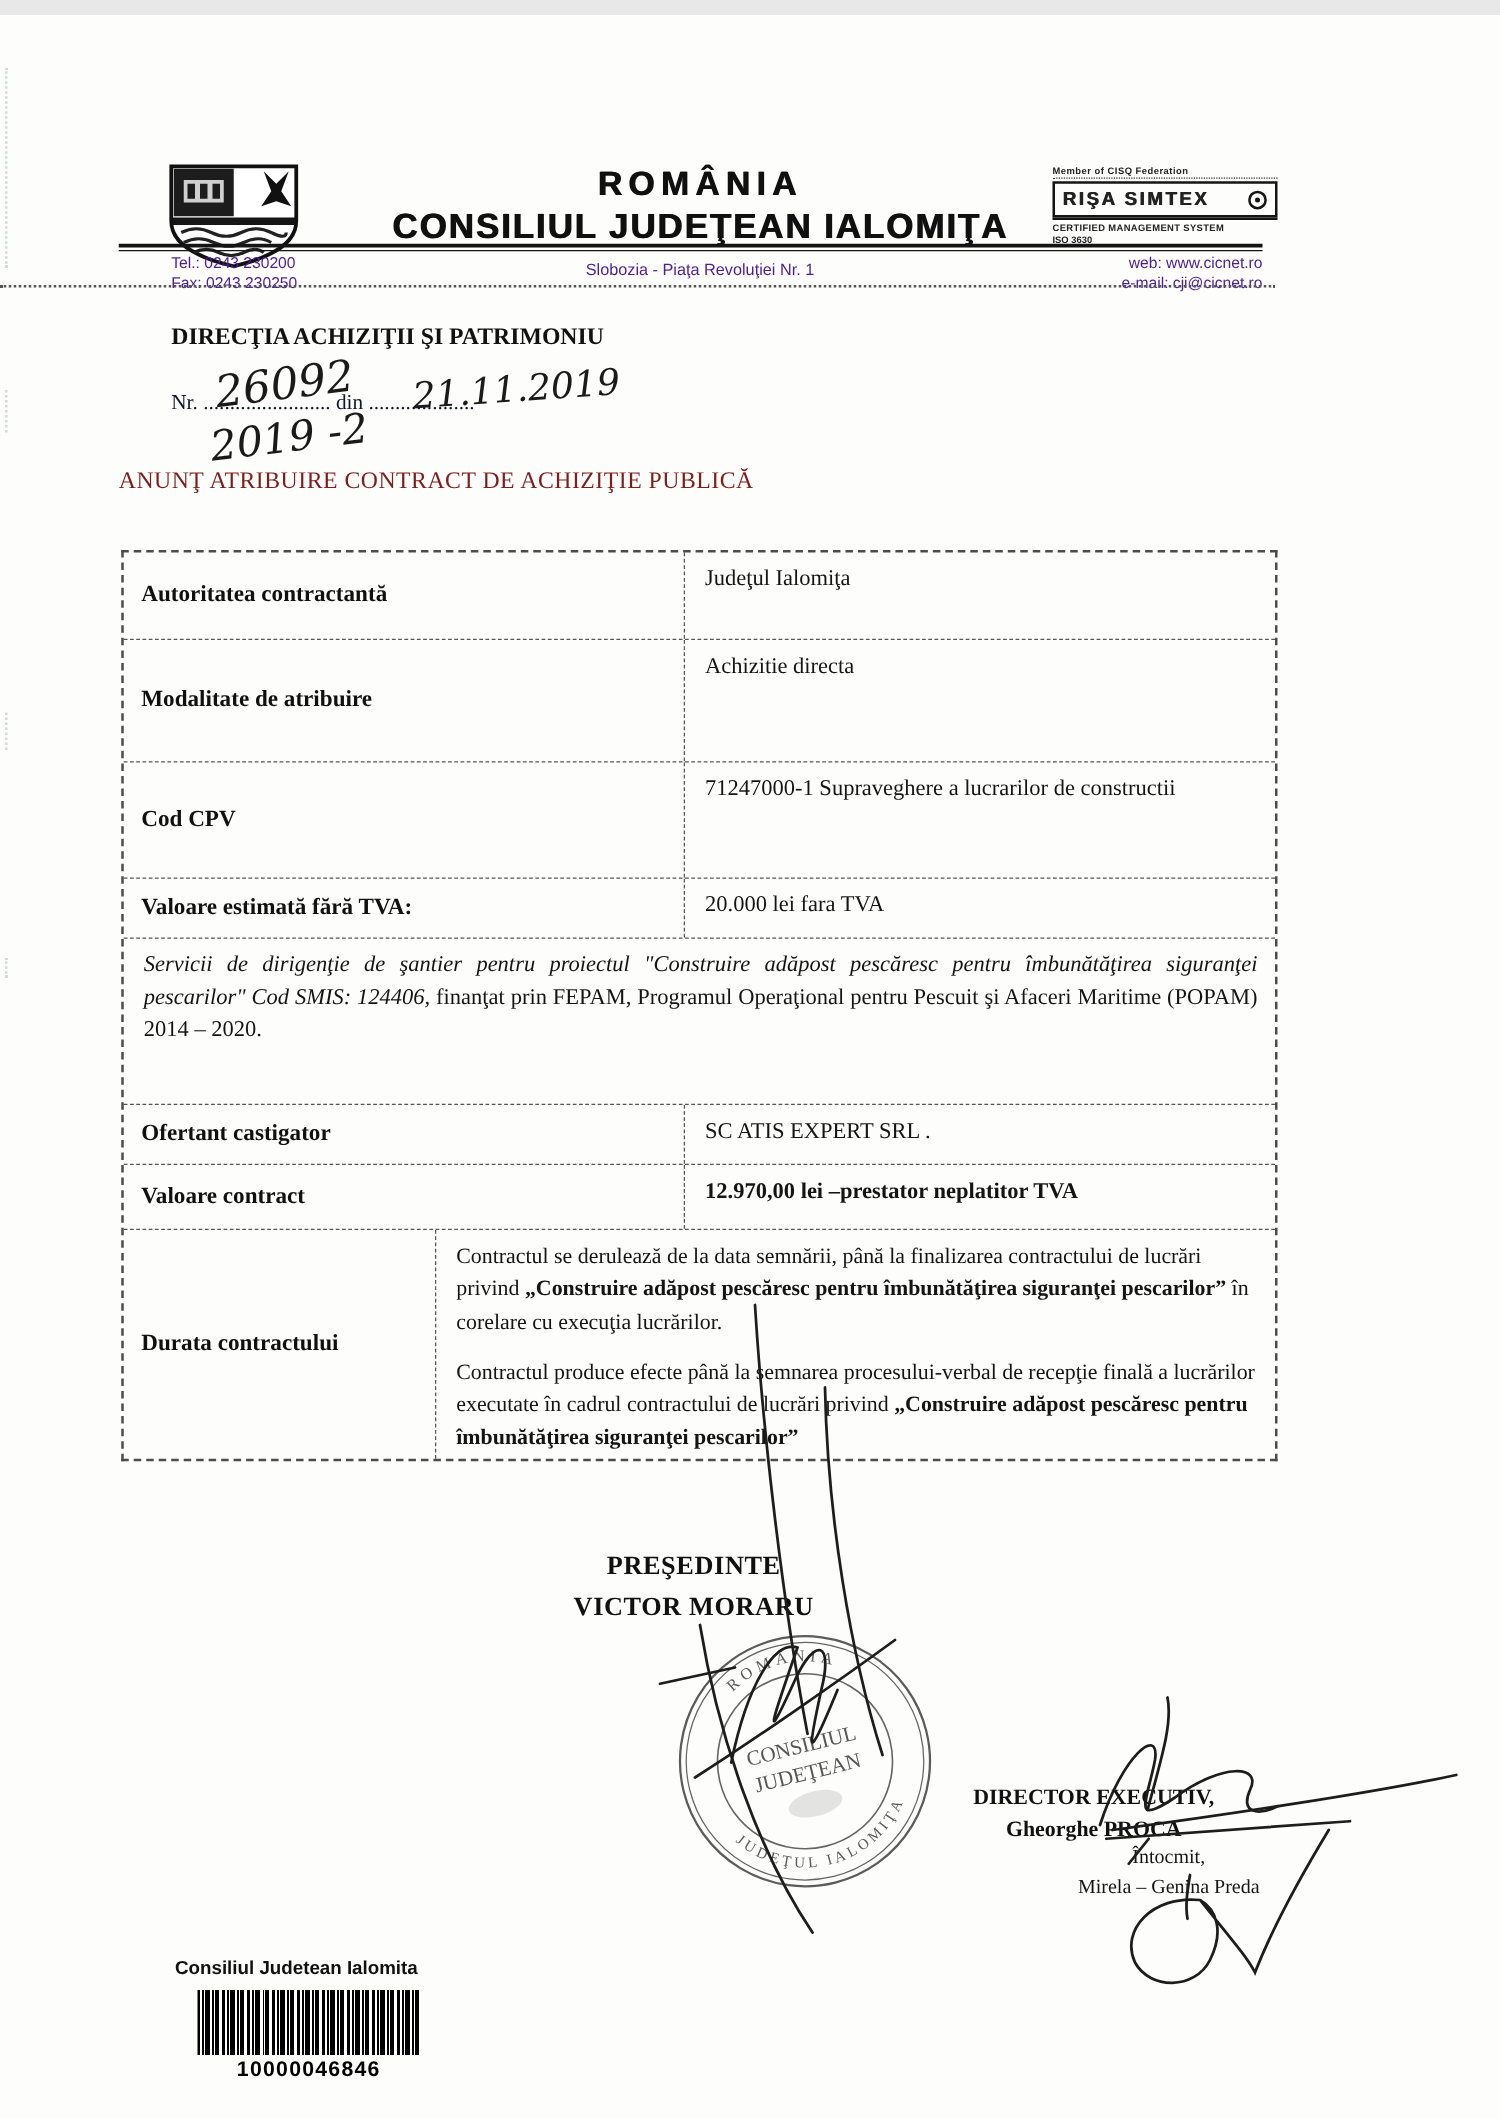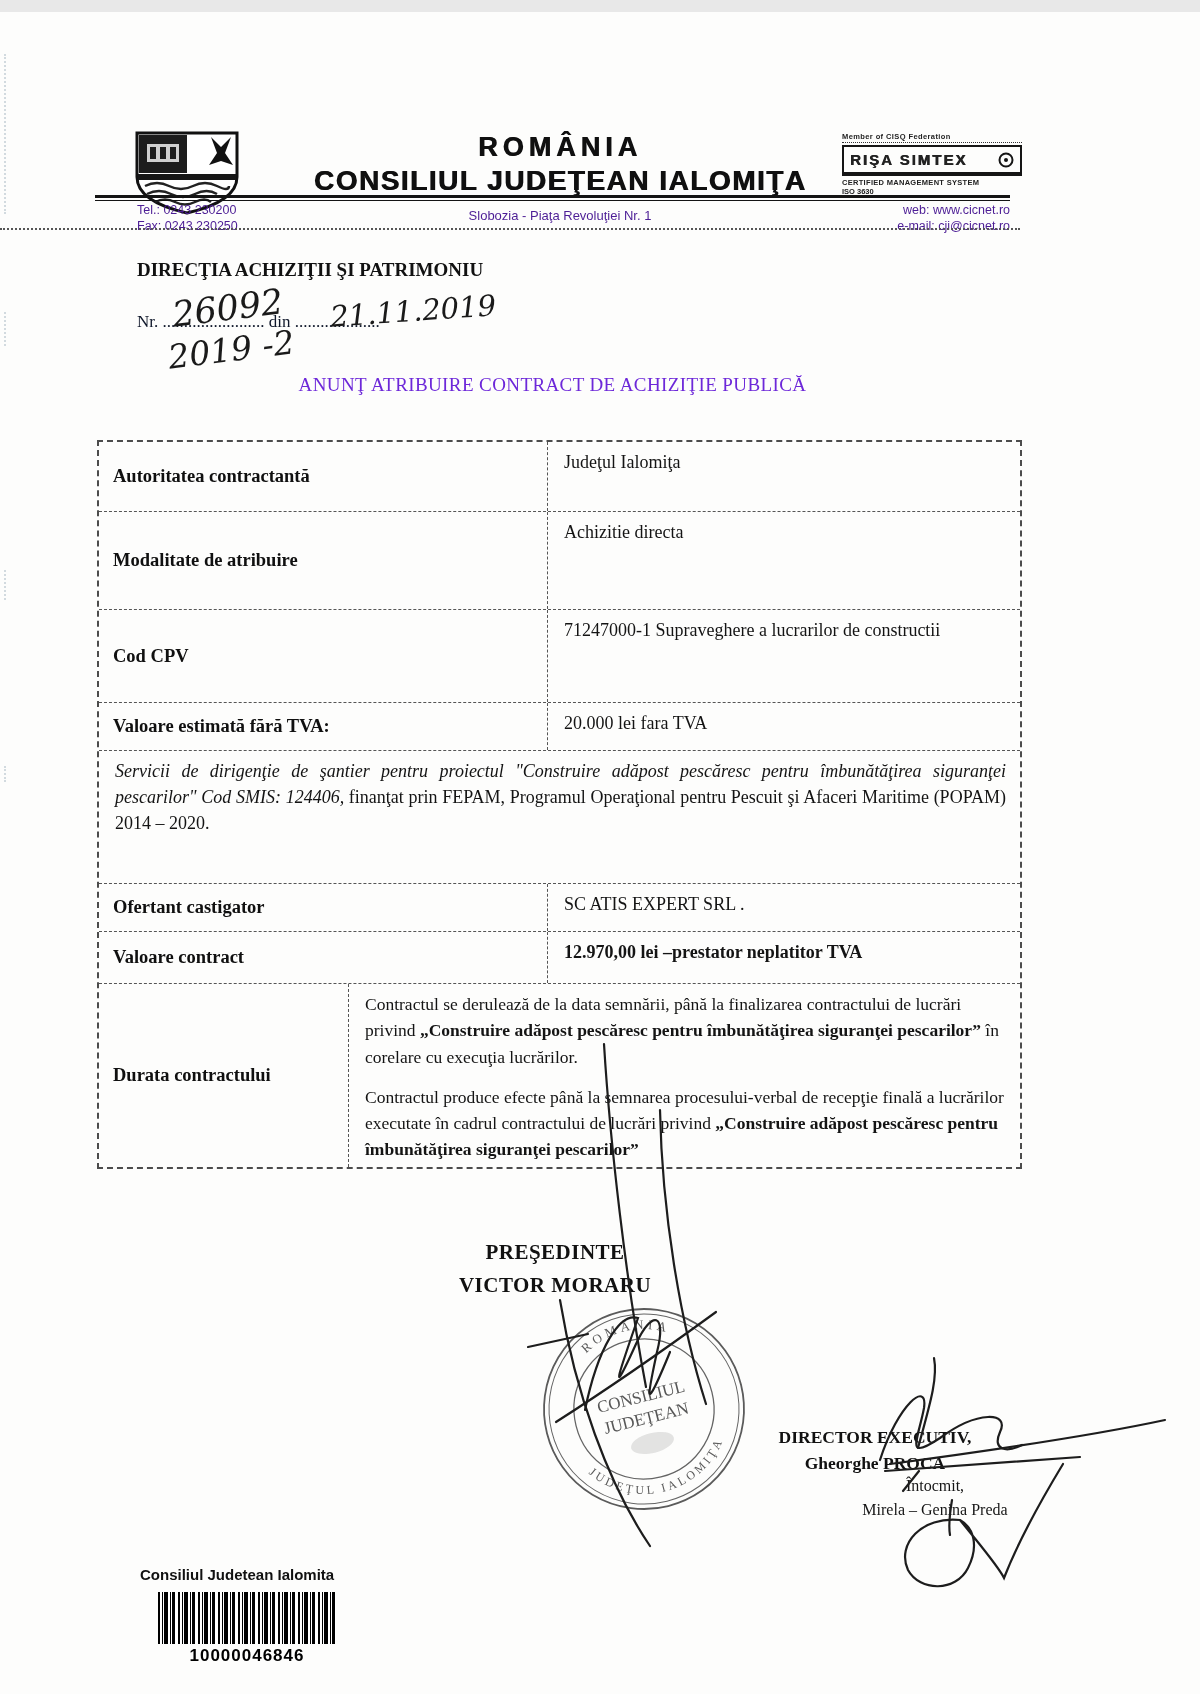--- a/index.html
+++ b/index.html
@@ -25,21 +25,21 @@
   .cert-iso{font-size:7.5px;font-weight:bold;}
   .rule-thick{left:95px;top:183px;width:915px;height:3px;background:#141414;}
   .rule-thin{left:95px;top:188px;width:915px;height:1px;background:#141414;}
   .contacts{font-family:"Liberation Sans", sans-serif;font-weight:normal;font-size:12.5px;color:#4c1d95;}
   .dot-rule{left:0px;top:216px;width:1020px;border-top:2px dotted #555;}
   
   .dept{left:137px;top:244px;font-weight:bold;font-size:19px;line-height:1.45;color:#111;}
   .nr-line{left:137px;top:300px;font-size:17px;color:#0f172a;}
   .hand{position:absolute;font-family:"DejaVu Serif", serif;font-style:italic;color:#1a1a1a;}
   
-  .doc-title{left:95px;top:362px;width:915px;text-align:center;font-size:19px;letter-spacing:.4px;color:#6d28d9;}
+  .doc-title{left:95px;top:362px;width:915px;font-size:19px;letter-spacing:.4px;color:#7f1d1d;}
   
   .tbl{left:97px;top:428px;width:925px;border:2px dashed #4c4c4c;box-sizing:border-box;display:flex;flex-direction:column;justify-content:center;}
   .trow{display:flex;border-bottom:1.5px dashed #555;box-sizing:border-box;}
   .trow:last-child{border-bottom:none;}
   .tlabel{width:449px;box-sizing:border-box;border-right:1.5px dashed #555;display:flex;align-items:center;
     padding:6px 10px 6px 14px;font-weight:bold;font-size:18.5px;color:#101010;}
   .tlabel-narrow{width:250px;align-items:center;}
   .tvalue{flex:1;box-sizing:border-box;padding:7px 14px 4px 16px;font-size:18px;line-height:1.45;color:#141414;}
   .val-italic{font-style:italic;}
   .justify{text-align:justify;}

